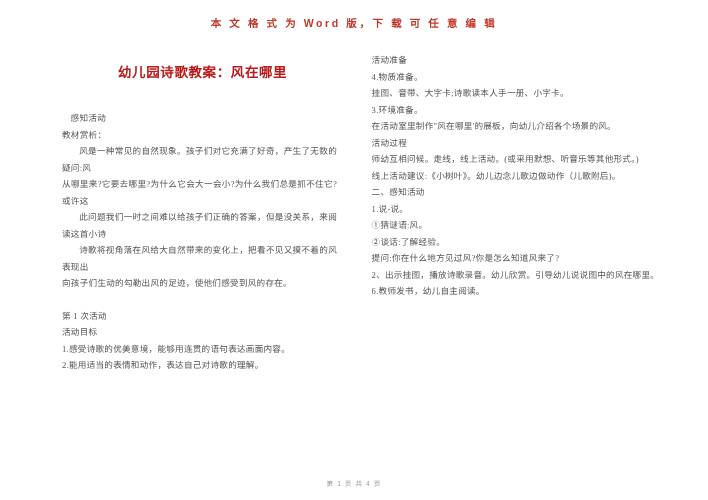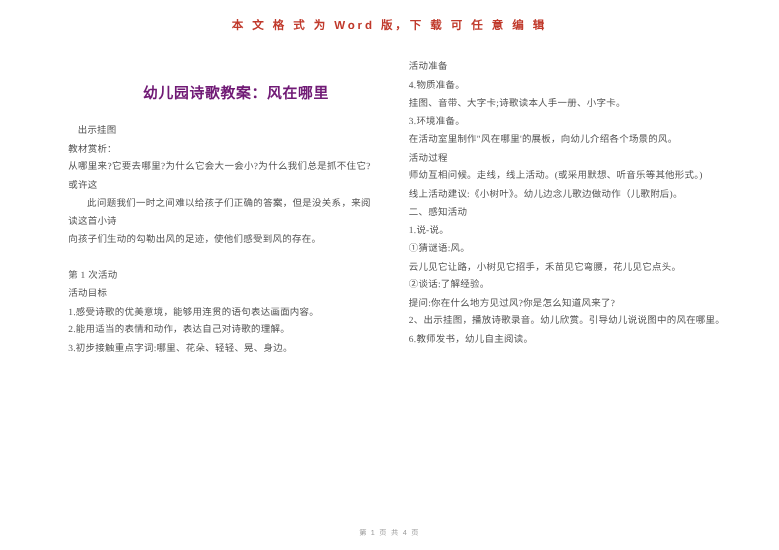--- a/index.html
+++ b/index.html
@@ -36,22 +36,22 @@
     padding-top: 17px;
     line-height: 1.2;
     white-space: nowrap;
   }
 
   
   .doc-title {
     font-family: "Liberation Sans", "DejaVu Sans", sans-serif;
     font-weight: bold;
     font-size: 13.5px;
-    color: #701a75;
-    margin: 12px;
+    color: #b91c1c;
+    margin: 0;
     padding: 34px 0 0 118px;
     letter-spacing: 0.6px;
     line-height: 1.3;
   }
 
   
   .columns {
     position: absolute;
     top: 52px;
     left: 0;
@@ -111,36 +111,37 @@
 <div class="page">
 
   <div class="promo-header">本 文 格 式 为 Word 版，下 载 可 任 意 编 辑</div>
 
   <h1 class="doc-title">幼儿园诗歌教案：风在哪里</h1>
 
   <div class="columns">
 
     <div class="col col-left">
 
-      <p class="indent1">出示挂图</p>
+      <p class="indent1">感知活动</p>
 
       <p class="noindent">教材赏析：</p>
 
+      <p class="indent">风是一种常见的自然现象。孩子们对它充满了好奇，产生了无数的疑问:风</p>
       <p class="noindent">从哪里来?它要去哪里?为什么它会大一会小?为什么我们总是抓不住它?或许这</p>
       <p class="indent">此问题我们一时之间难以给孩子们正确的答案，但是没关系，来阅读这首小诗</p>
+      <p class="indent">诗歌将视角落在风给大自然带来的变化上，把看不见又摸不着的风表现出</p>
       <p class="noindent">向孩子们生动的勾勒出风的足迹，使他们感受到风的存在。</p>
 
       <div class="gap-md"></div>
 
       <p class="noindent">第 1 次活动</p>
       <p class="noindent">活动目标</p>
 
       <p class="noindent">1.感受诗歌的优美意境，能够用连贯的语句表达画面内容。</p>
       <p class="noindent">2.能用适当的表情和动作，表达自己对诗歌的理解。</p>
-      <p class="noindent">3.初步接触重点字词:哪里、花朵、轻轻、晃、身边。</p>
     </div>
 
     <div class="col col-right">
 
       <p class="indent1">活动准备</p>
 
 
       <p class="indent1">4.物质准备。</p>
       <p class="indent1">挂图、音带、大字卡;诗歌读本人手一册、小字卡。</p>
 
@@ -148,21 +149,20 @@
       <p class="indent1">在活动室里制作"风在哪里'的展板，向幼儿介绍各个场景的风。</p>
 
       <p class="indent1">活动过程</p>
 
       <p class="indent1">师幼互相问候。走线，线上活动。(或采用默想、听音乐等其他形式。)</p>
       <p class="indent1">线上活动建议:《小树叶》。幼儿边念儿歌边做动作（儿歌附后)。</p>
 
       <p class="indent1">二、感知活动</p>
       <p class="indent1">1.说-说。</p>
       <p class="indent1">①猜谜语:风。</p>
-      <p class="indent1">云儿见它让路，小树见它招手，禾苗见它弯腰，花儿见它点头。</p>
       <p class="indent1">②谈话:了解经验。</p>
       <p class="indent1">提问:你在什么地方见过风?你是怎么知道风来了?</p>
       <p class="indent1">2、出示挂图，播放诗歌录音。幼儿欣赏。引导幼儿说说图中的风在哪里。</p>
       <p class="indent1">6.教师发书，幼儿自主阅读。</p>
     </div>
   </div>
 
   <div class="footer">第 1 页 共 4 页</div>
 </div>
 

